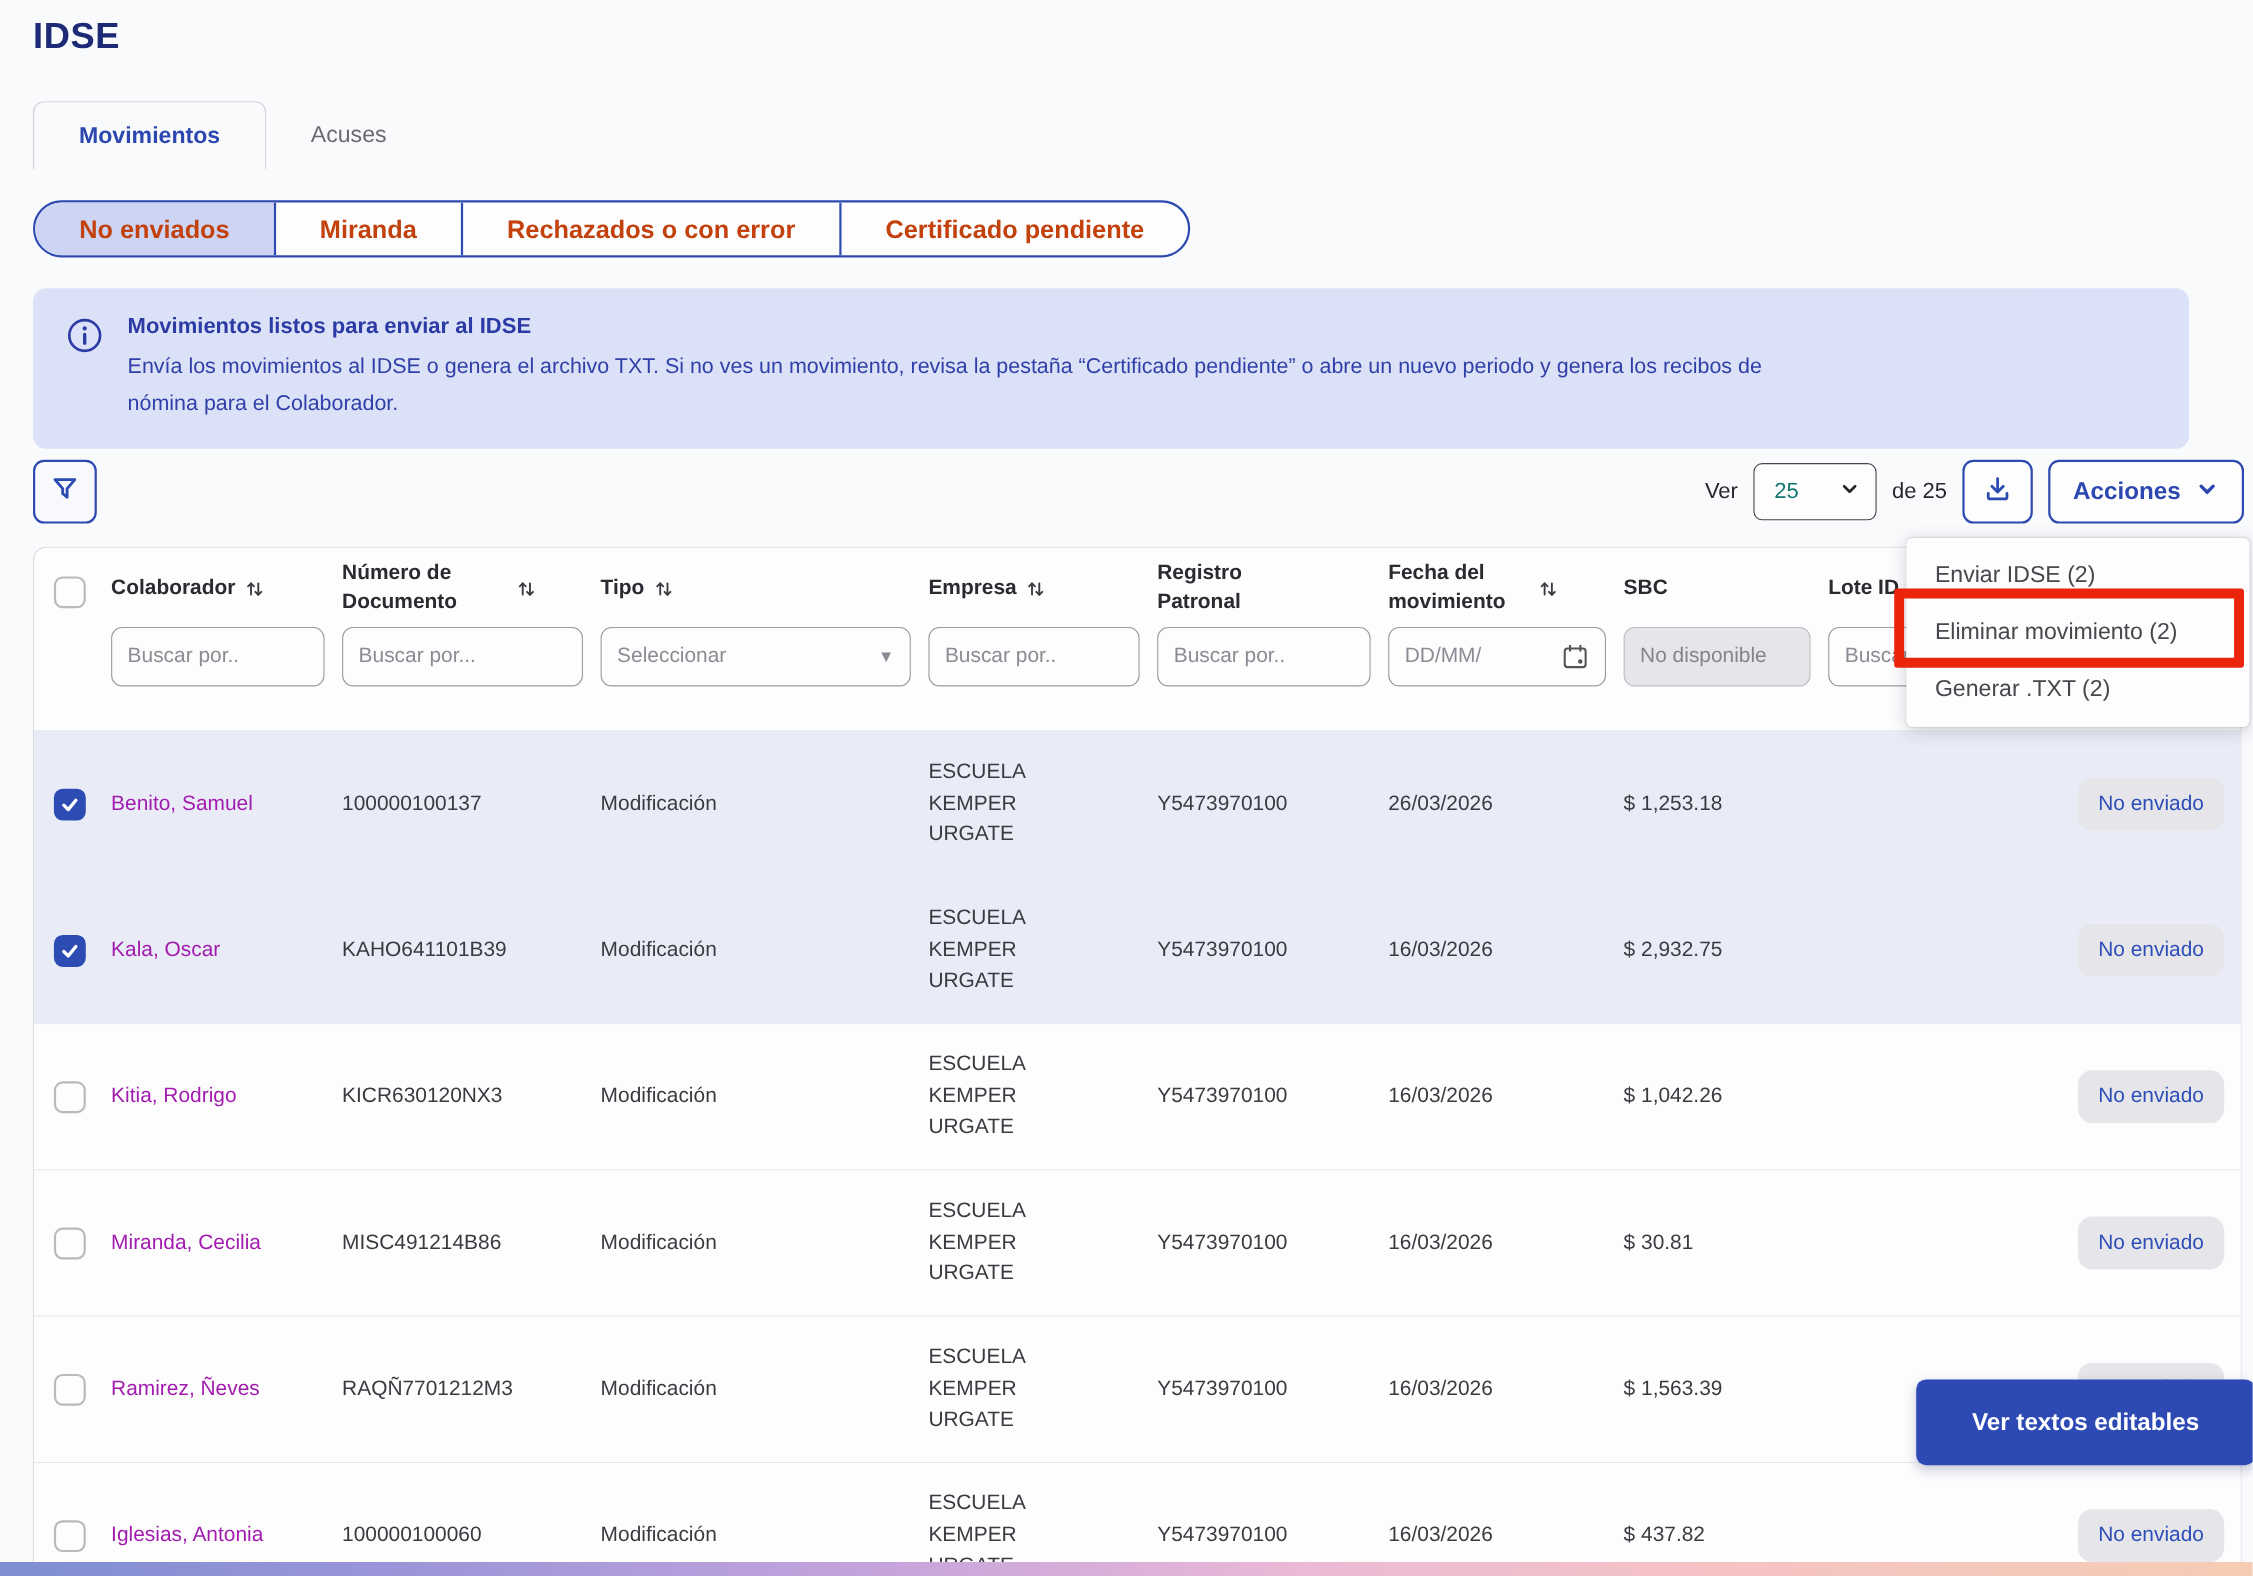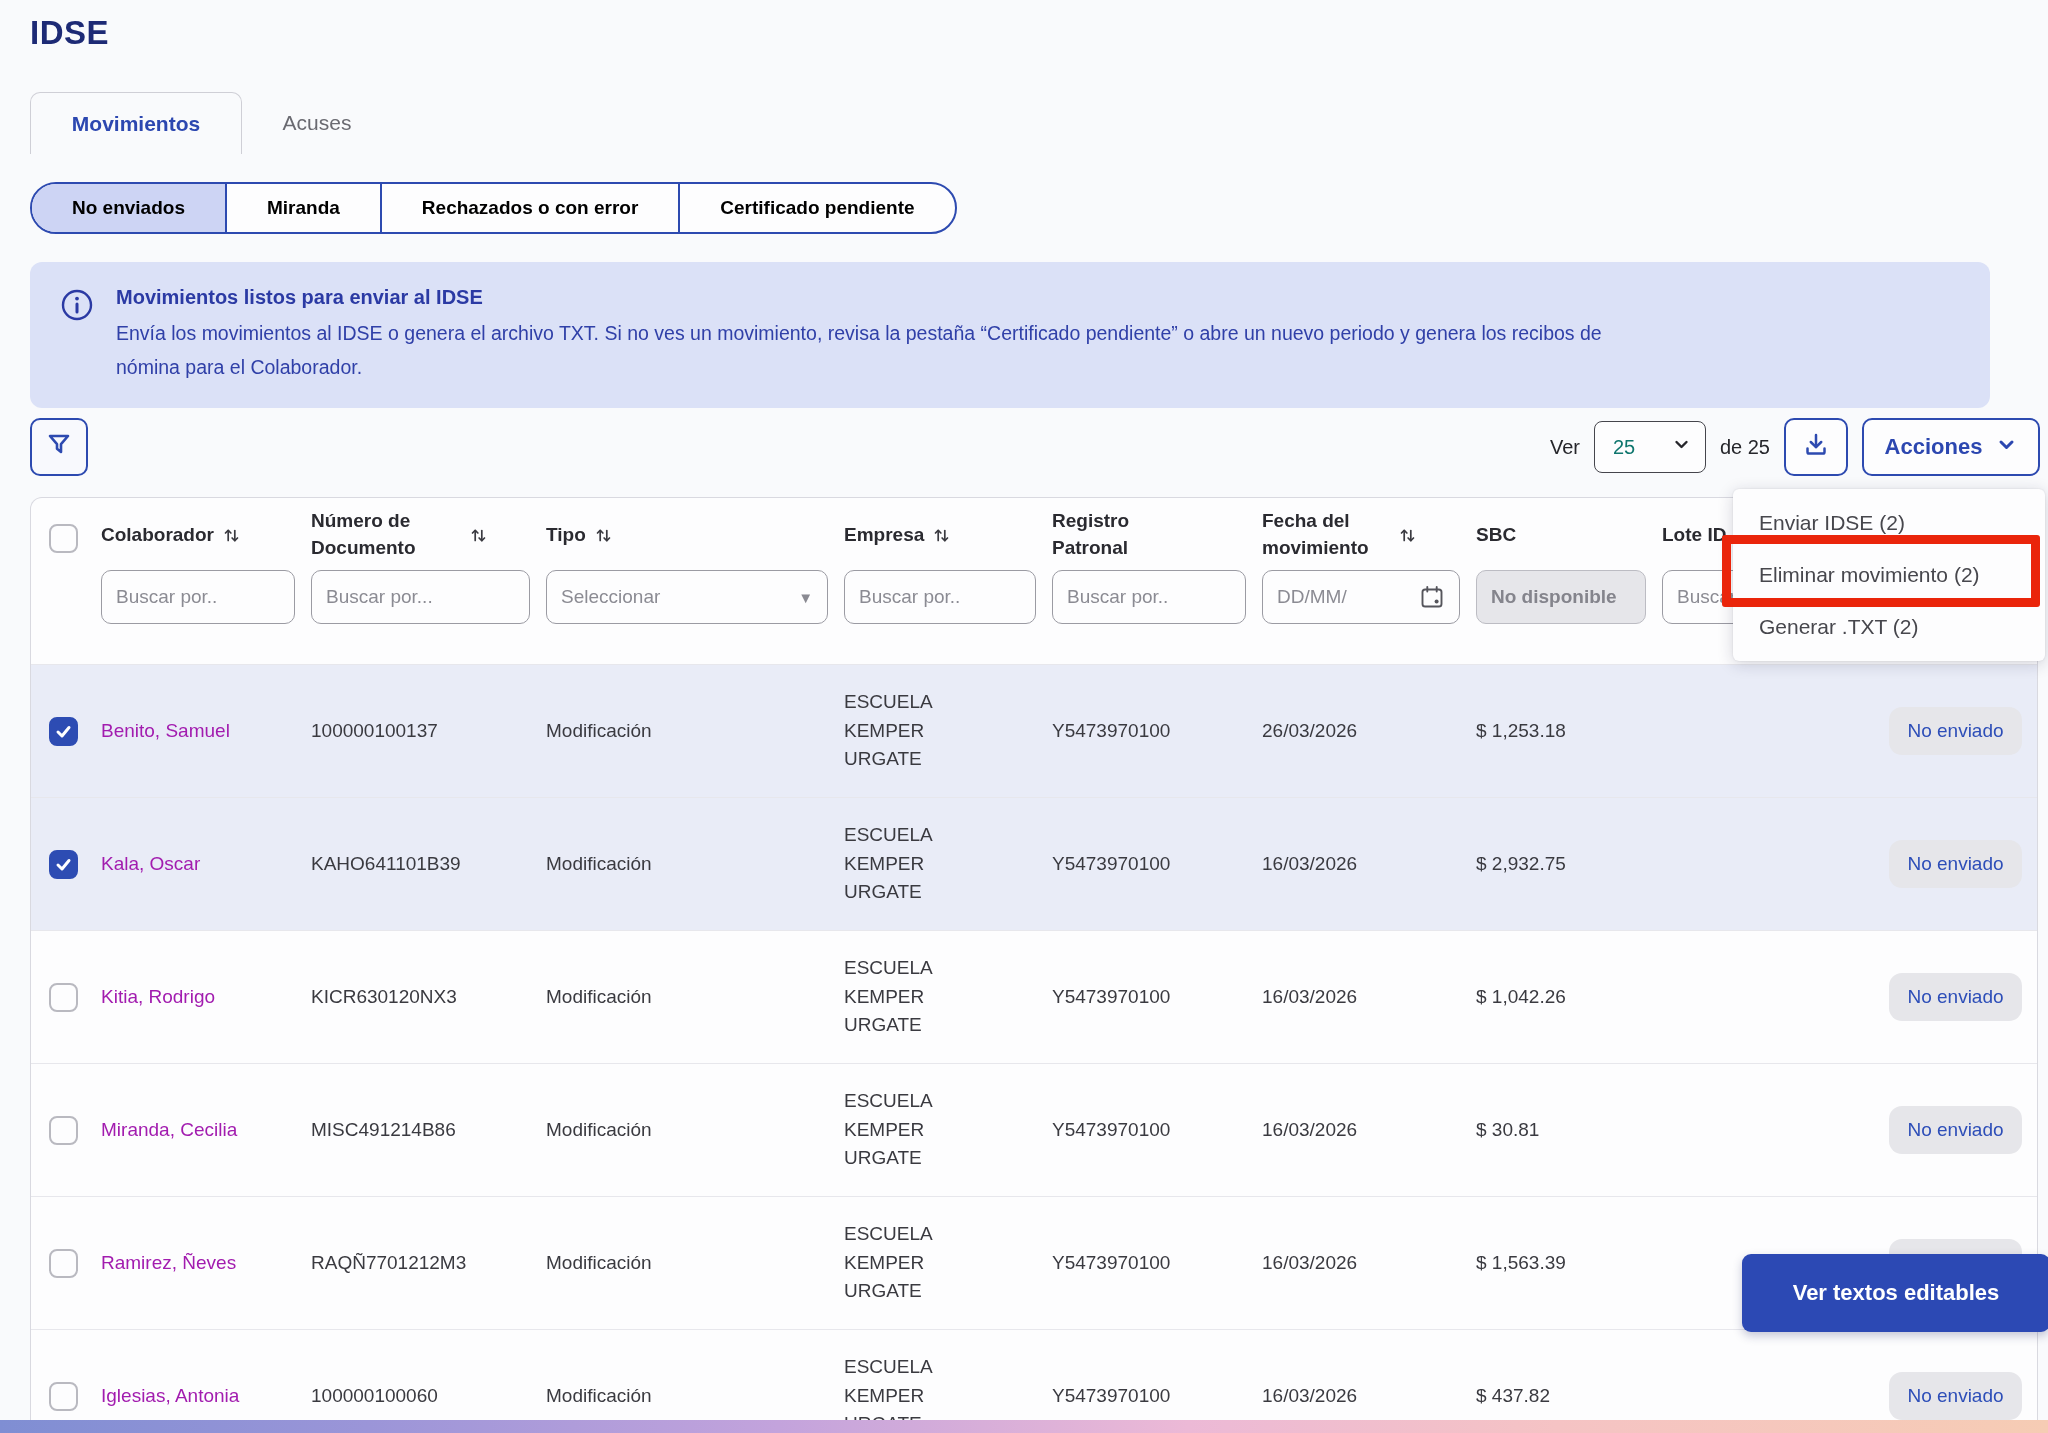--- a/index.html
+++ b/index.html
@@ -21,21 +21,21 @@
   }
   .tab.inactive{ min-width:150px; color:#6a6a71; font-weight:500; }
 
   
   .segments{
     position:absolute; left:30px; top:182px; height:52px; display:inline-flex;
     border:2px solid #2d4ab0; border-radius:27px; overflow:hidden; background:#fdfdfe;
   }
   .segment{
     display:flex; align-items:center; justify-content:center;
-    padding:0 40px; font-size:19px; font-weight:600; color:#000000; cursor:pointer;
+    padding:0 40px; font-size:23px; font-weight:600; color:#c2410c; cursor:pointer;
     border-left:2px solid #2d4ab0; white-space:nowrap;
   }
   .segment:first-child{ border-left:none; }
   .segment.active{ background:#cdd4f4; font-weight:700; }
 
   
   .banner{
     position:absolute; left:30px; top:262px; width:1960px; min-height:130px;
     background:#dbe1f7; border-radius:12px; padding:24px 30px; display:flex; gap:22px;
   }
@@ -80,21 +80,21 @@
   .th{ padding:0 10px 0 6px; }
   .th-labelrow{ min-height:62px; display:flex; align-items:center; gap:9px; }
   .th-label{ font-size:19px; font-weight:700; color:#2a2a30; line-height:1.4; }
   .sort-icon{ flex:0 0 auto; cursor:pointer; }
   .th-filter{ margin-top:4px; height:94px; }
   .f-input{
     height:54px; width:100%; border:1.5px solid #9b9ba3; border-radius:10px; background:#fdfdfe;
     display:flex; align-items:center; justify-content:space-between; padding:0 14px;
     font-size:19px; color:#8b8b93; overflow:hidden; white-space:nowrap; cursor:text;
   }
-  .f-input.disabled{ background:#e6e6ea; border-color:#bcbcc3; color:#84848c; cursor:default;font-weight:bold; }
+  .f-input.disabled{ background:#e6e6ea; border-color:#bcbcc3; color:#84848c; cursor:default; }
   .f-input .tri{ color:#8a8a92; font-size:15px; margin-left:8px; }
   .cb-cell{ display:flex; justify-content:center; align-items:center; }
   .thead .cb-cell{ padding-top:20px; align-items:flex-start; }
   .checkbox{
     width:29px; height:29px; border-radius:8px; border:2px solid #b9b9c0; background:#fdfdfe; cursor:pointer;
     display:flex; align-items:center; justify-content:center;
   }
   .checkbox.checked{ background:#2d4cb3; border-color:#2d4cb3; }
 
   .tr{ min-height:133px; align-items:center; border-top:1px solid #e7e7ec; background:#fdfdfe; }

